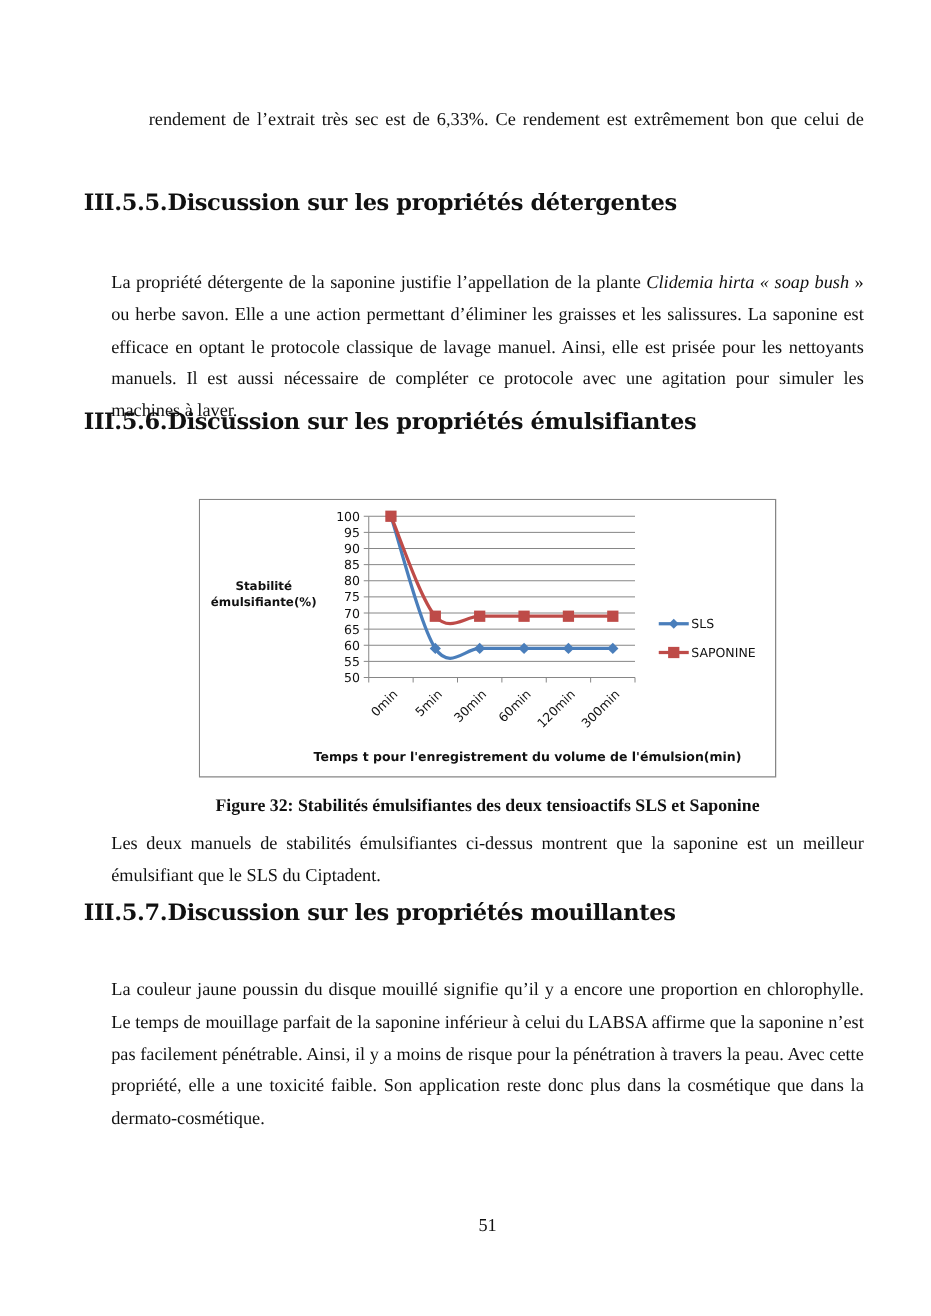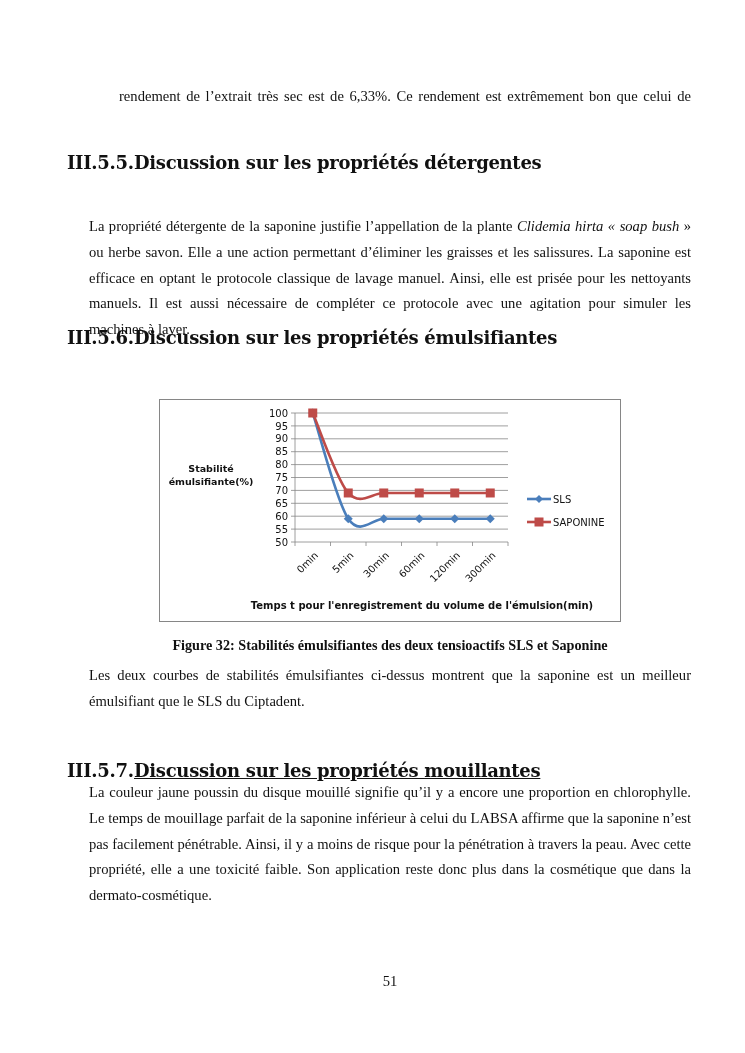--- a/index.html
+++ b/index.html
@@ -132,21 +132,21 @@
       <polygon points="380,96 384,100 380,104 376,100" fill="#4a7ebb"></polygon>
       <text x="394" y="103.5" font-size="10" fill="#111">SLS</text>
       <line x1="368" x2="392" y1="123" y2="123" stroke="#be4b48" stroke-width="2.6"></line>
       <rect x="375.5" y="118.5" width="9" height="9" fill="#be4b48"></rect>
       <text x="394" y="126.5" font-size="10" fill="#111">SAPONINE</text>
     </g>
 </svg>
 
 <div class="caption">Figure 32: Stabilités émulsifiantes des deux tensioactifs SLS et Saponine</div>
 
-<p class="para last-left" style="top:663px;">Les deux courbes de stabilités émulsifiantes ci-dessus montrent que la saponine est un meilleur émulsifiant que le SLS du Ciptadent.</p>
+<p class="para last-left" style="top:663px;">Les deux manuels de stabilités émulsifiantes ci-dessus montrent que la saponine est un meilleur émulsifiant que le SLS du Ciptadent.</p>
 
-<div class="heading" style="top:760px;text-decoration:underline;">
+<div class="heading" style="top:720px;">
   <span class="num">III.5.7.</span><span>Discussion sur les propriétés mouillantes</span>
 </div>
 
 <p class="para last-left" style="top:780px;">La couleur jaune poussin du disque mouillé signifie qu’il y a encore une proportion en chlorophylle. Le temps de mouillage parfait de la saponine inférieur à celui du LABSA affirme que la saponine n’est pas facilement pénétrable. Ainsi, il y a moins de risque pour la pénétration à travers la peau. Avec cette propriété, elle a une toxicité faible. Son application reste donc plus dans la cosmétique que dans la dermato-cosmétique.</p>
 
 <div class="page-number">51</div>
 
 </body></html>

